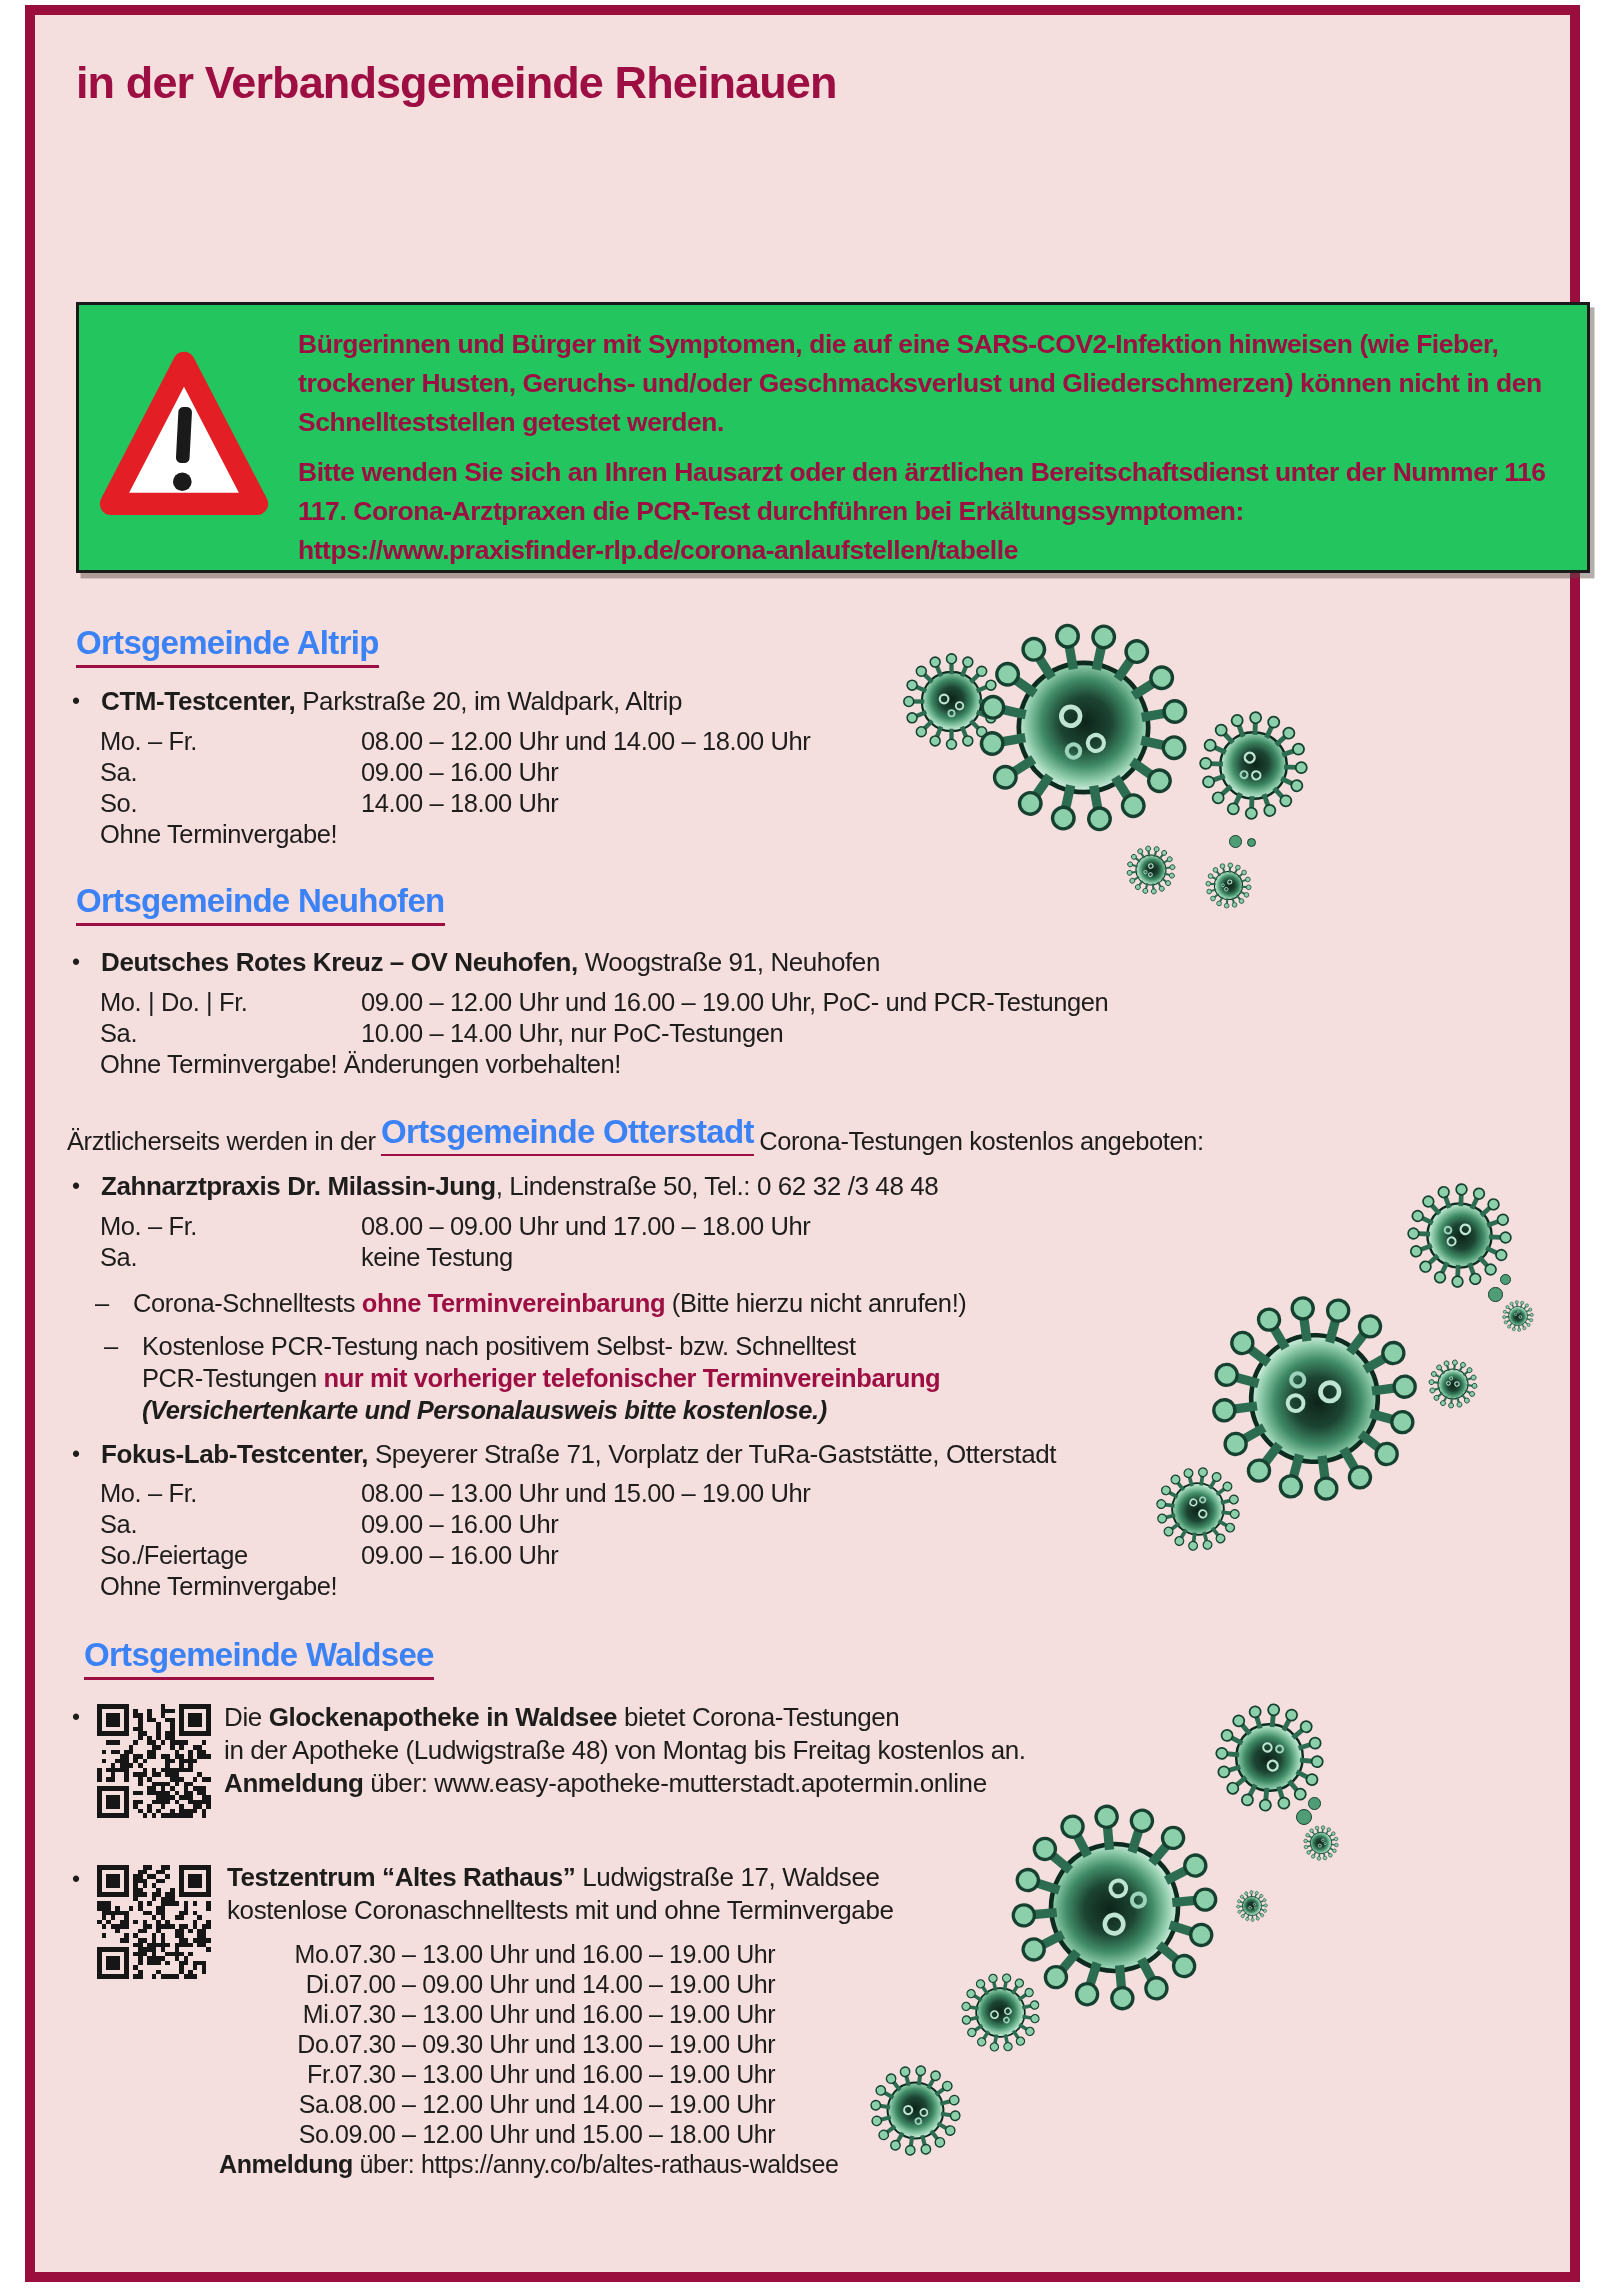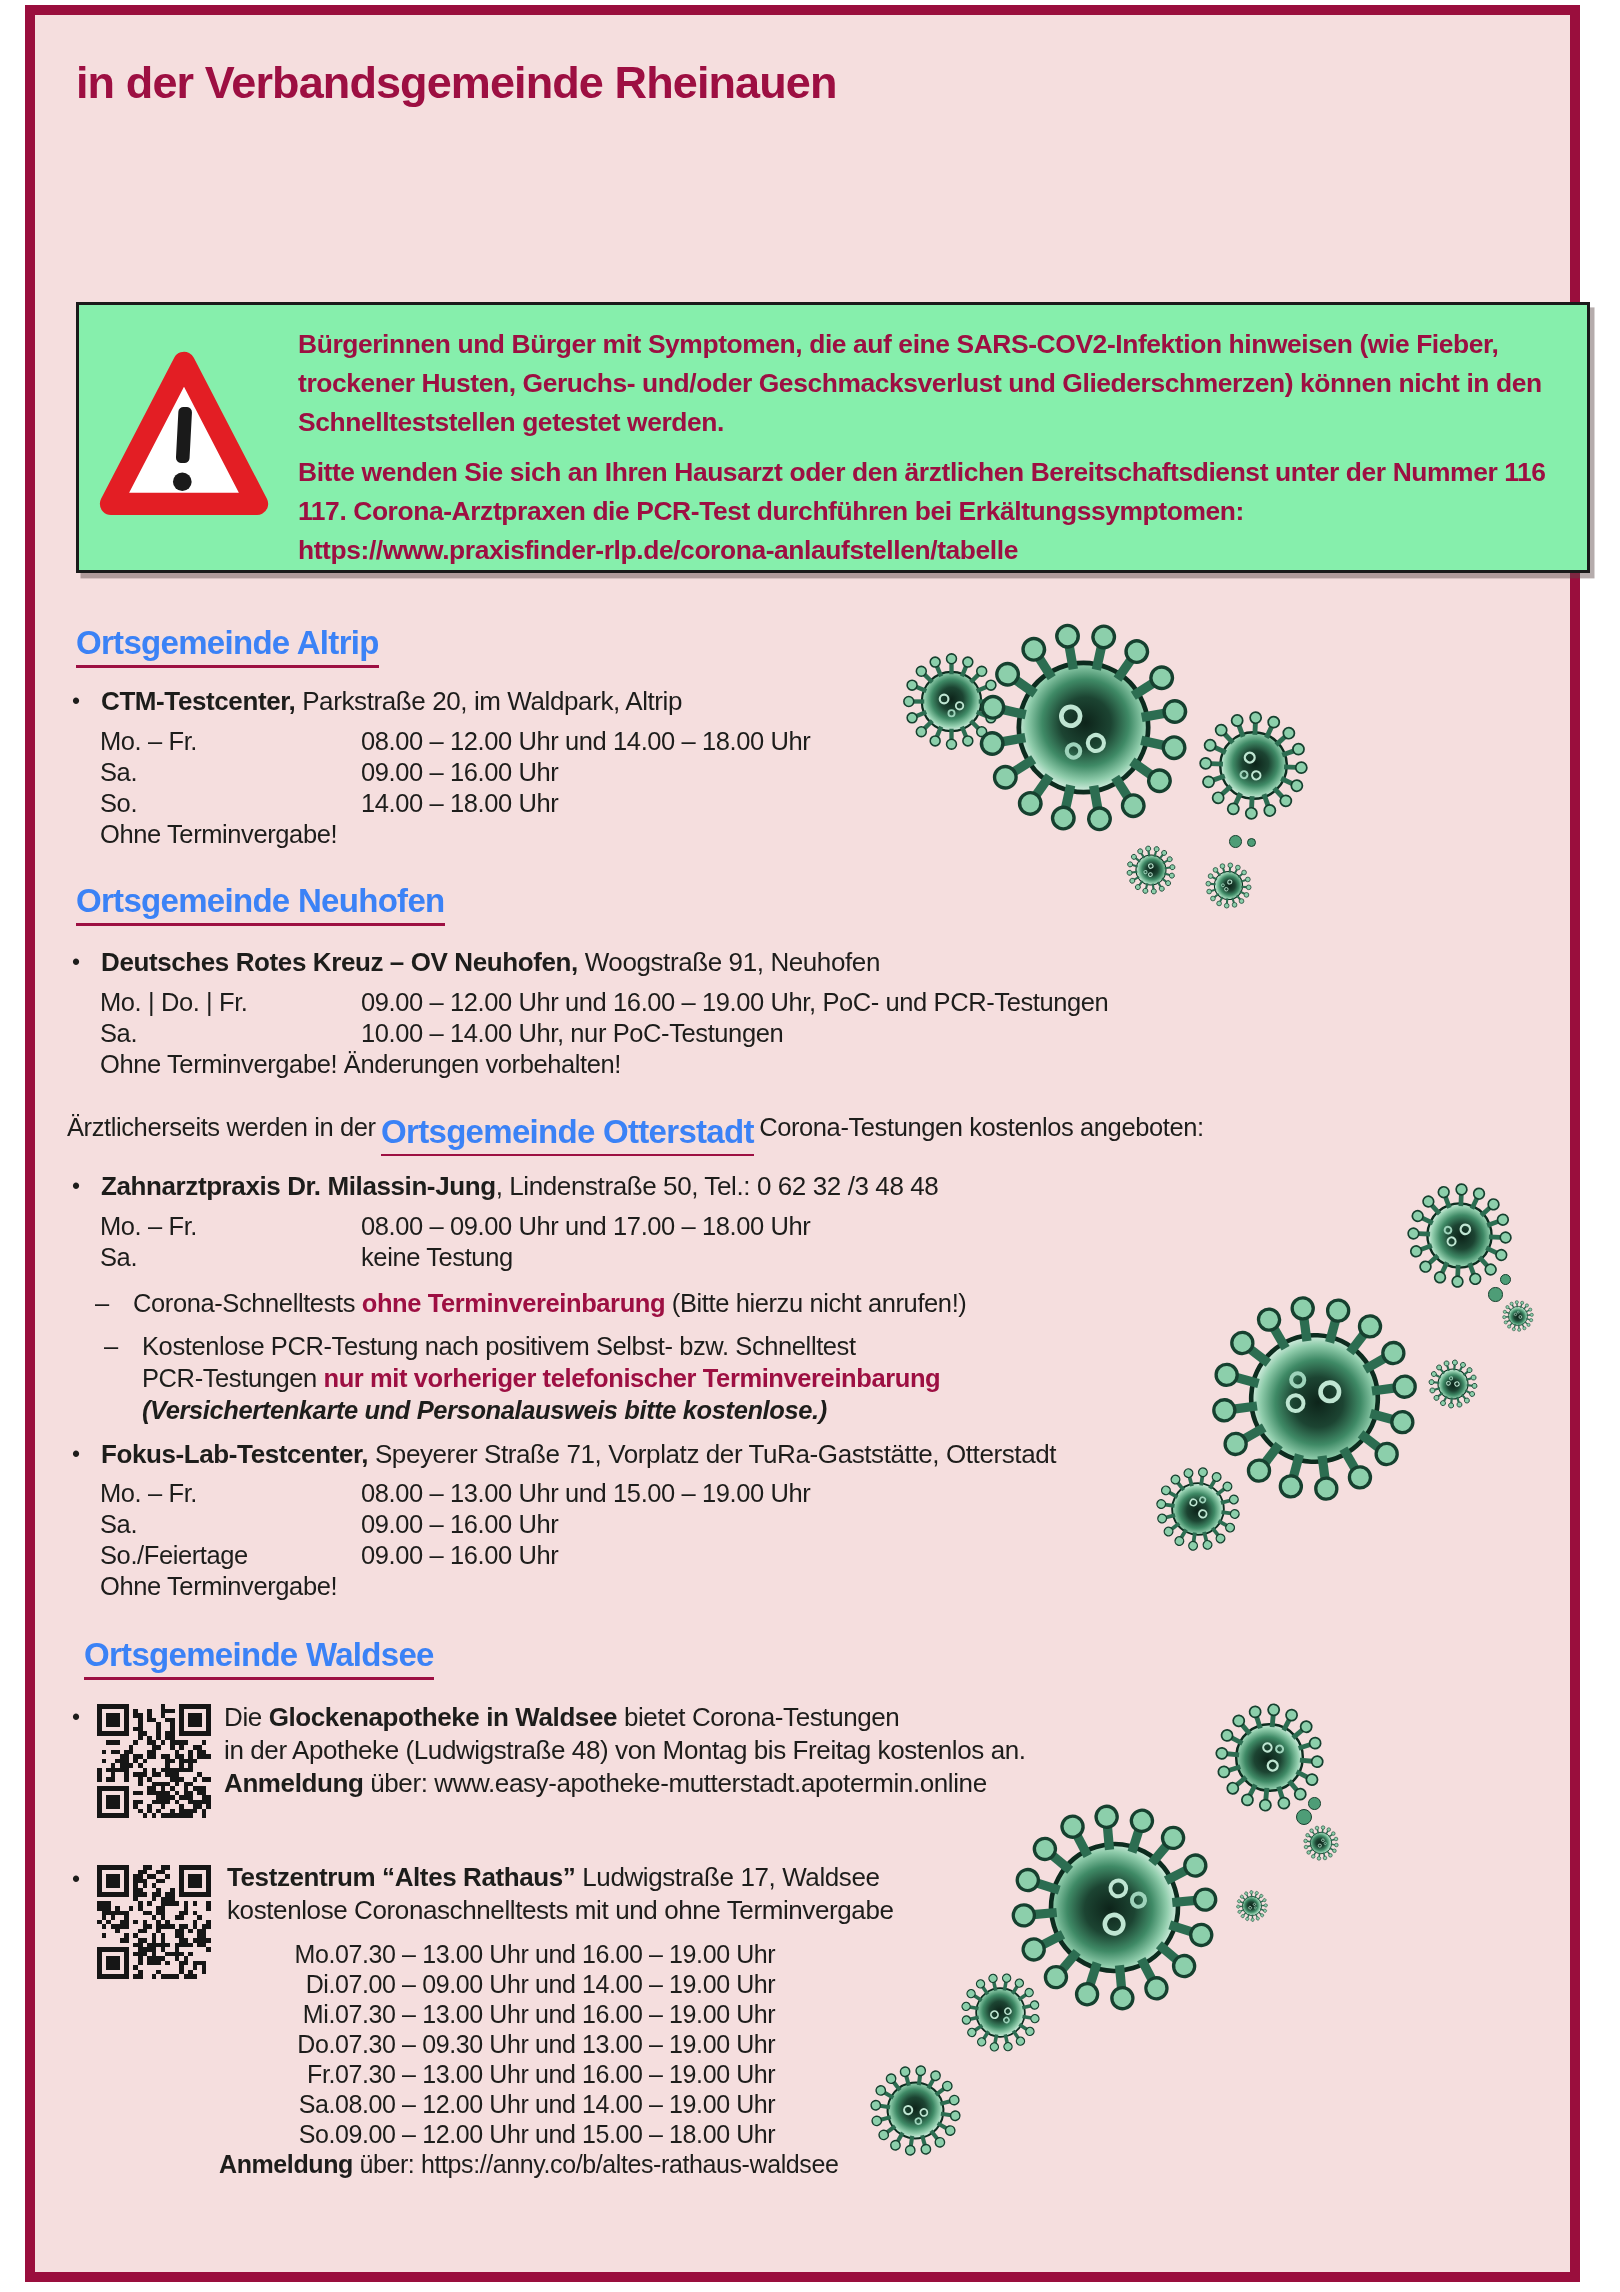--- a/index.html
+++ b/index.html
@@ -11,40 +11,40 @@
   .abs{position:absolute;}
   .frame{
     left:25px;top:4.5px;width:1555px;height:2277px;
     border:10.7px solid #9a0e3d;background:#f5dede;box-sizing:border-box;
   }
   .title{
     left:76px;top:56px;color:#9d0f42;font-weight:bold;
     font-size:45px;line-height:53px;letter-spacing:-0.9px;z-index:3;
   }
   .warnbox{
-    left:76px;top:302px;width:1514px;height:271px;background:#86efac;
+    left:76px;top:302px;width:1514px;height:271px;background:#22c55e;
     border:3.6px solid #1a1a1a;box-sizing:border-box;
     box-shadow:4.5px 5.4px 0 rgba(90,70,70,0.45);z-index:3;
   }
   .warn-tri{left:19.7px;top:38px;width:170px;height:184px;}
   .warn-text{left:219px;top:19.7px;width:1267px;color:#9d0f42;font-weight:bold;
     font-size:26.4px;line-height:39px;}
   .warn-p2{margin-top:11.6px;}
   .heading{
     color:#3b82f6;font-weight:bold;font-size:33px;letter-spacing:-0.7px;
     display:inline-block;border-bottom:3.6px solid #9d0f42;padding-bottom:2.7px;z-index:3;
   }
   .venue{font-size:26px;line-height:30px;z-index:3;}
   .bullet{display:inline-block;width:29px;font-size:23px;vertical-align:top;}
   .hours{font-size:25.5px;line-height:31px;z-index:3;}
   .hours .day{display:inline-block;width:261px;}
   .hours.narrow{font-size:25px;line-height:30px;}
   .hours.narrow .day{width:107px;text-align:right;}
   .note-italic{}
-  .intro{left:67px;top:1113px;display:flex;align-items:flex-start;font-size:25.5px;z-index:3;}
+  .intro{left:67px;top:1113px;display:flex;align-items:flex-end;font-size:25.5px;z-index:3;}
   .intro .heading{font-size:33px;border-bottom-width:2.7px;margin:0 5.4px;}
   .dashlist{left:95px;top:1287px;font-size:25.5px;line-height:32px;z-index:3;}
   .dash{display:inline-block;width:38px;}
   .dash-item2{margin-top:10.7px;margin-left:9px;}
   .dash-cont{margin-left:38px;}
   .accent{color:#9d0f42;font-weight:bold;}
   .bold-italic{font-weight:bold;font-style:italic;}
   b{font-weight:bold;}
   .qr{width:114px;height:114px;z-index:3;}
   .qr-bullet{left:72px;font-size:23px;z-index:3;}

